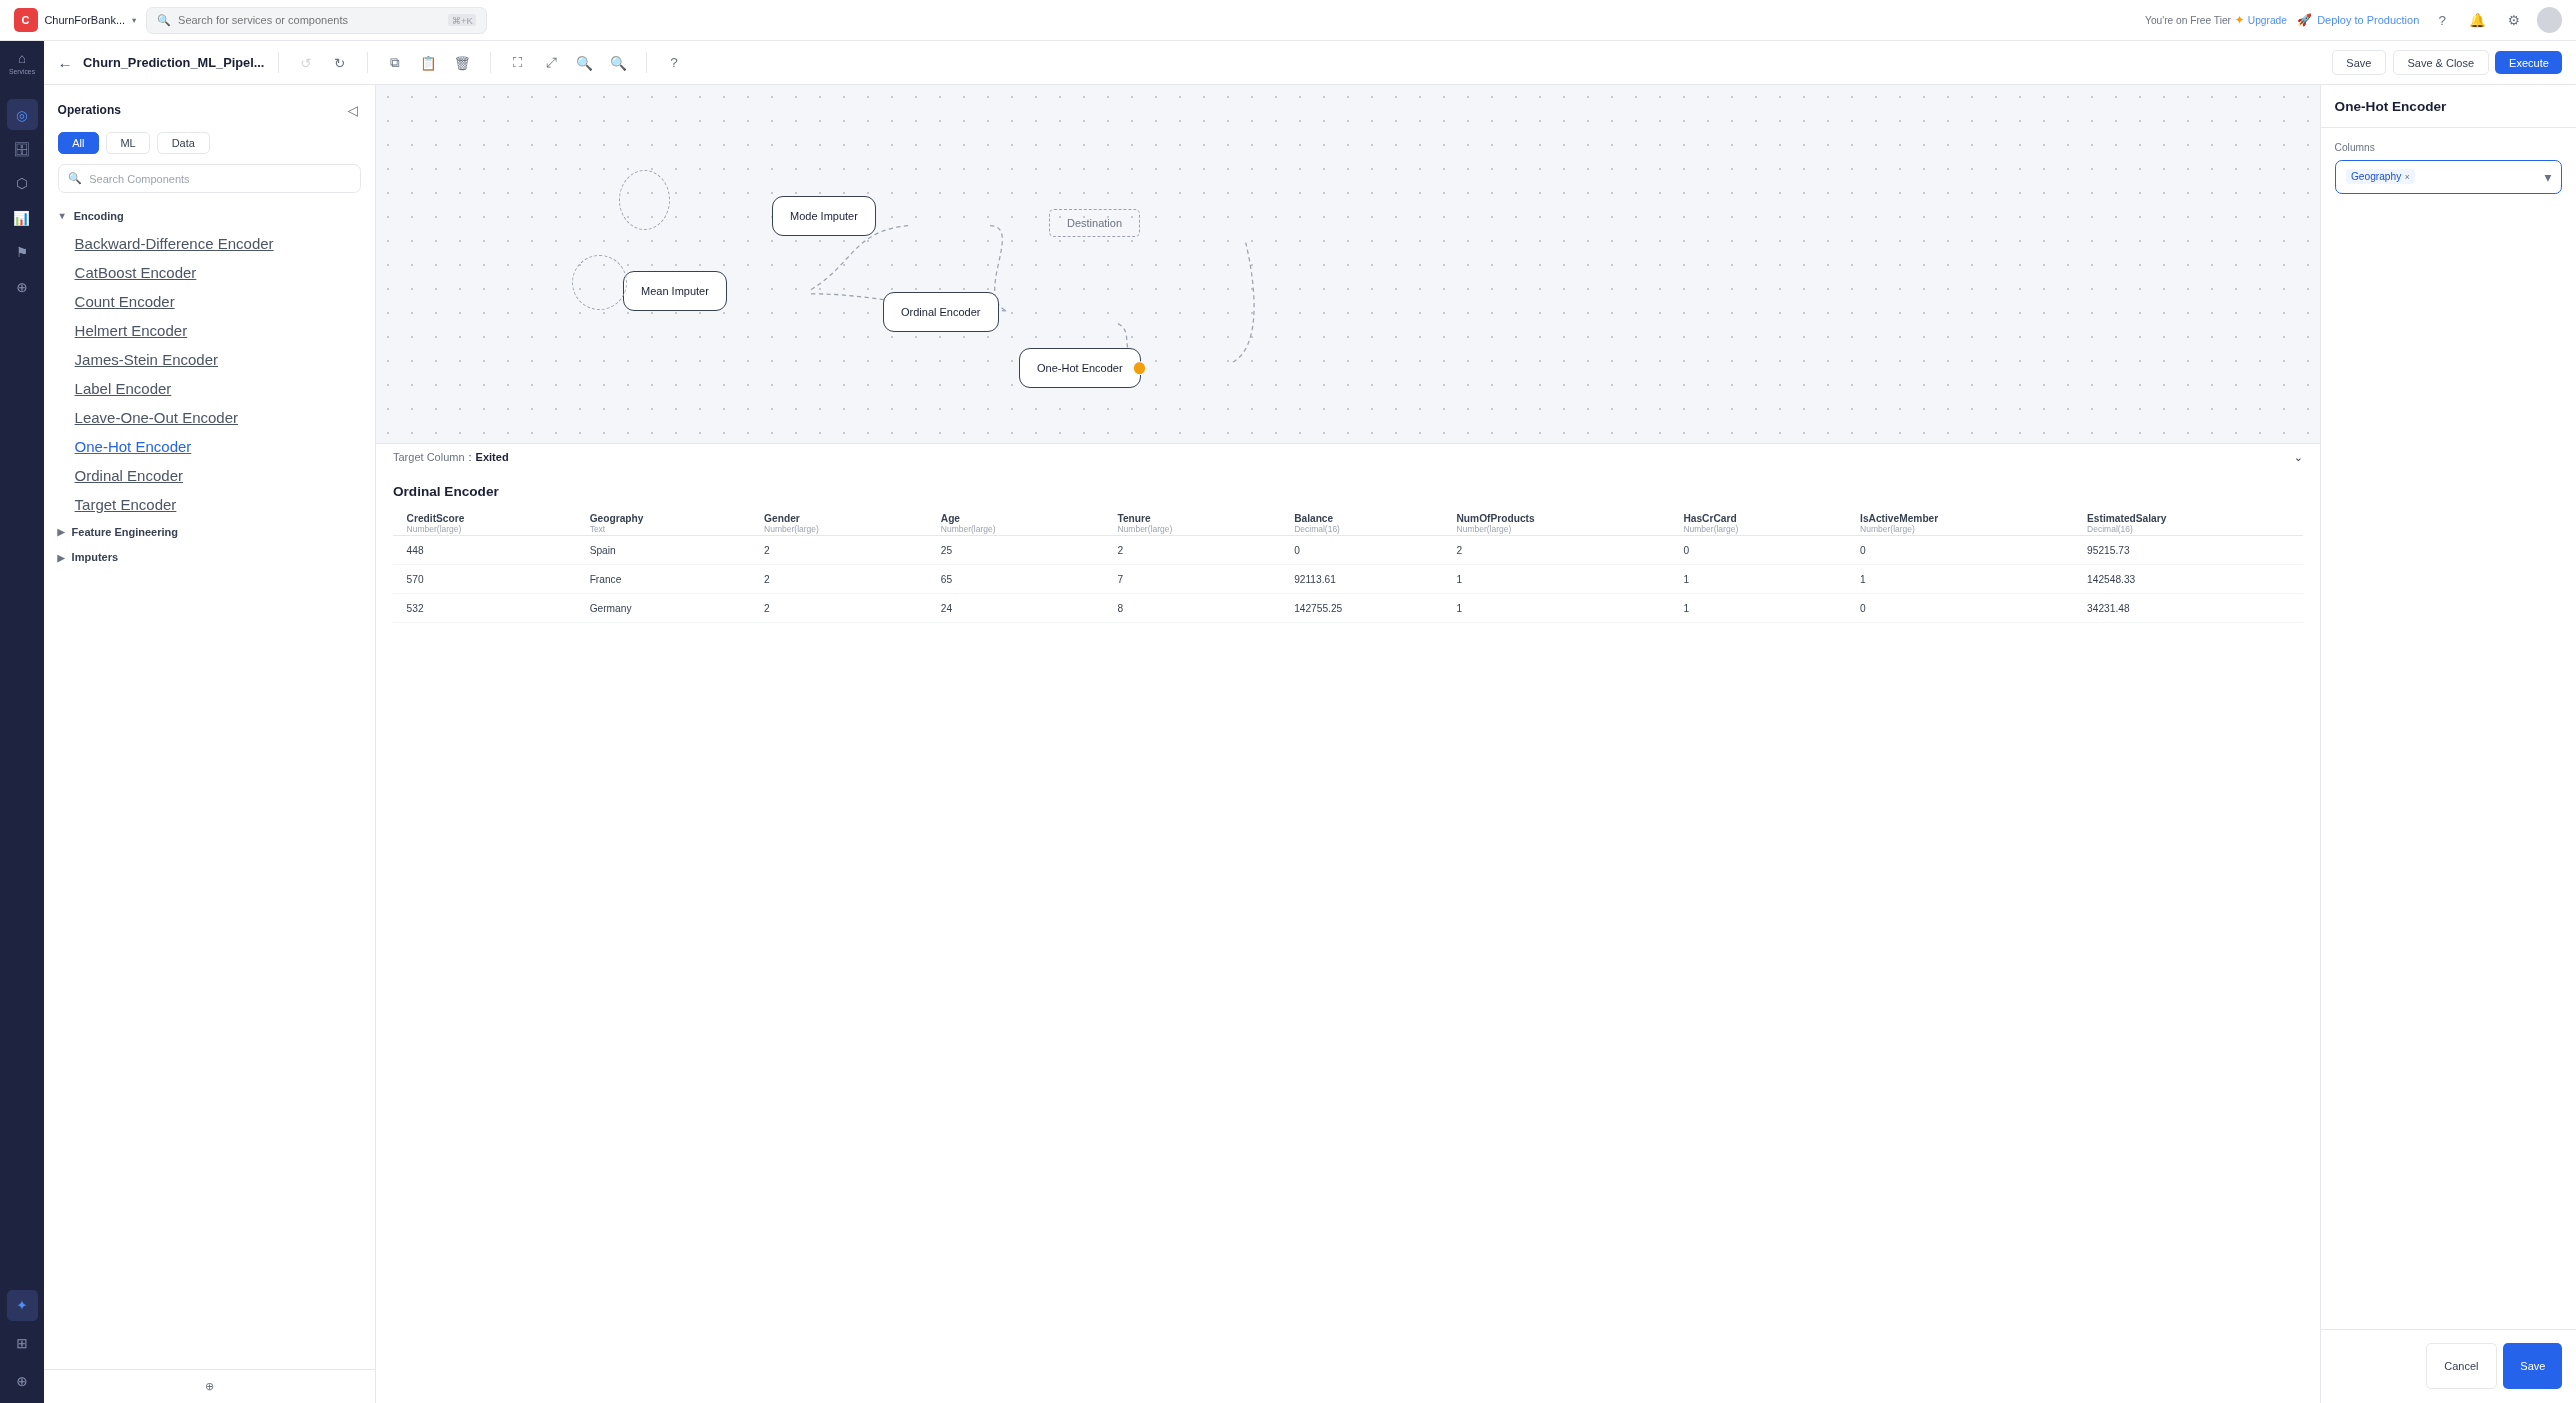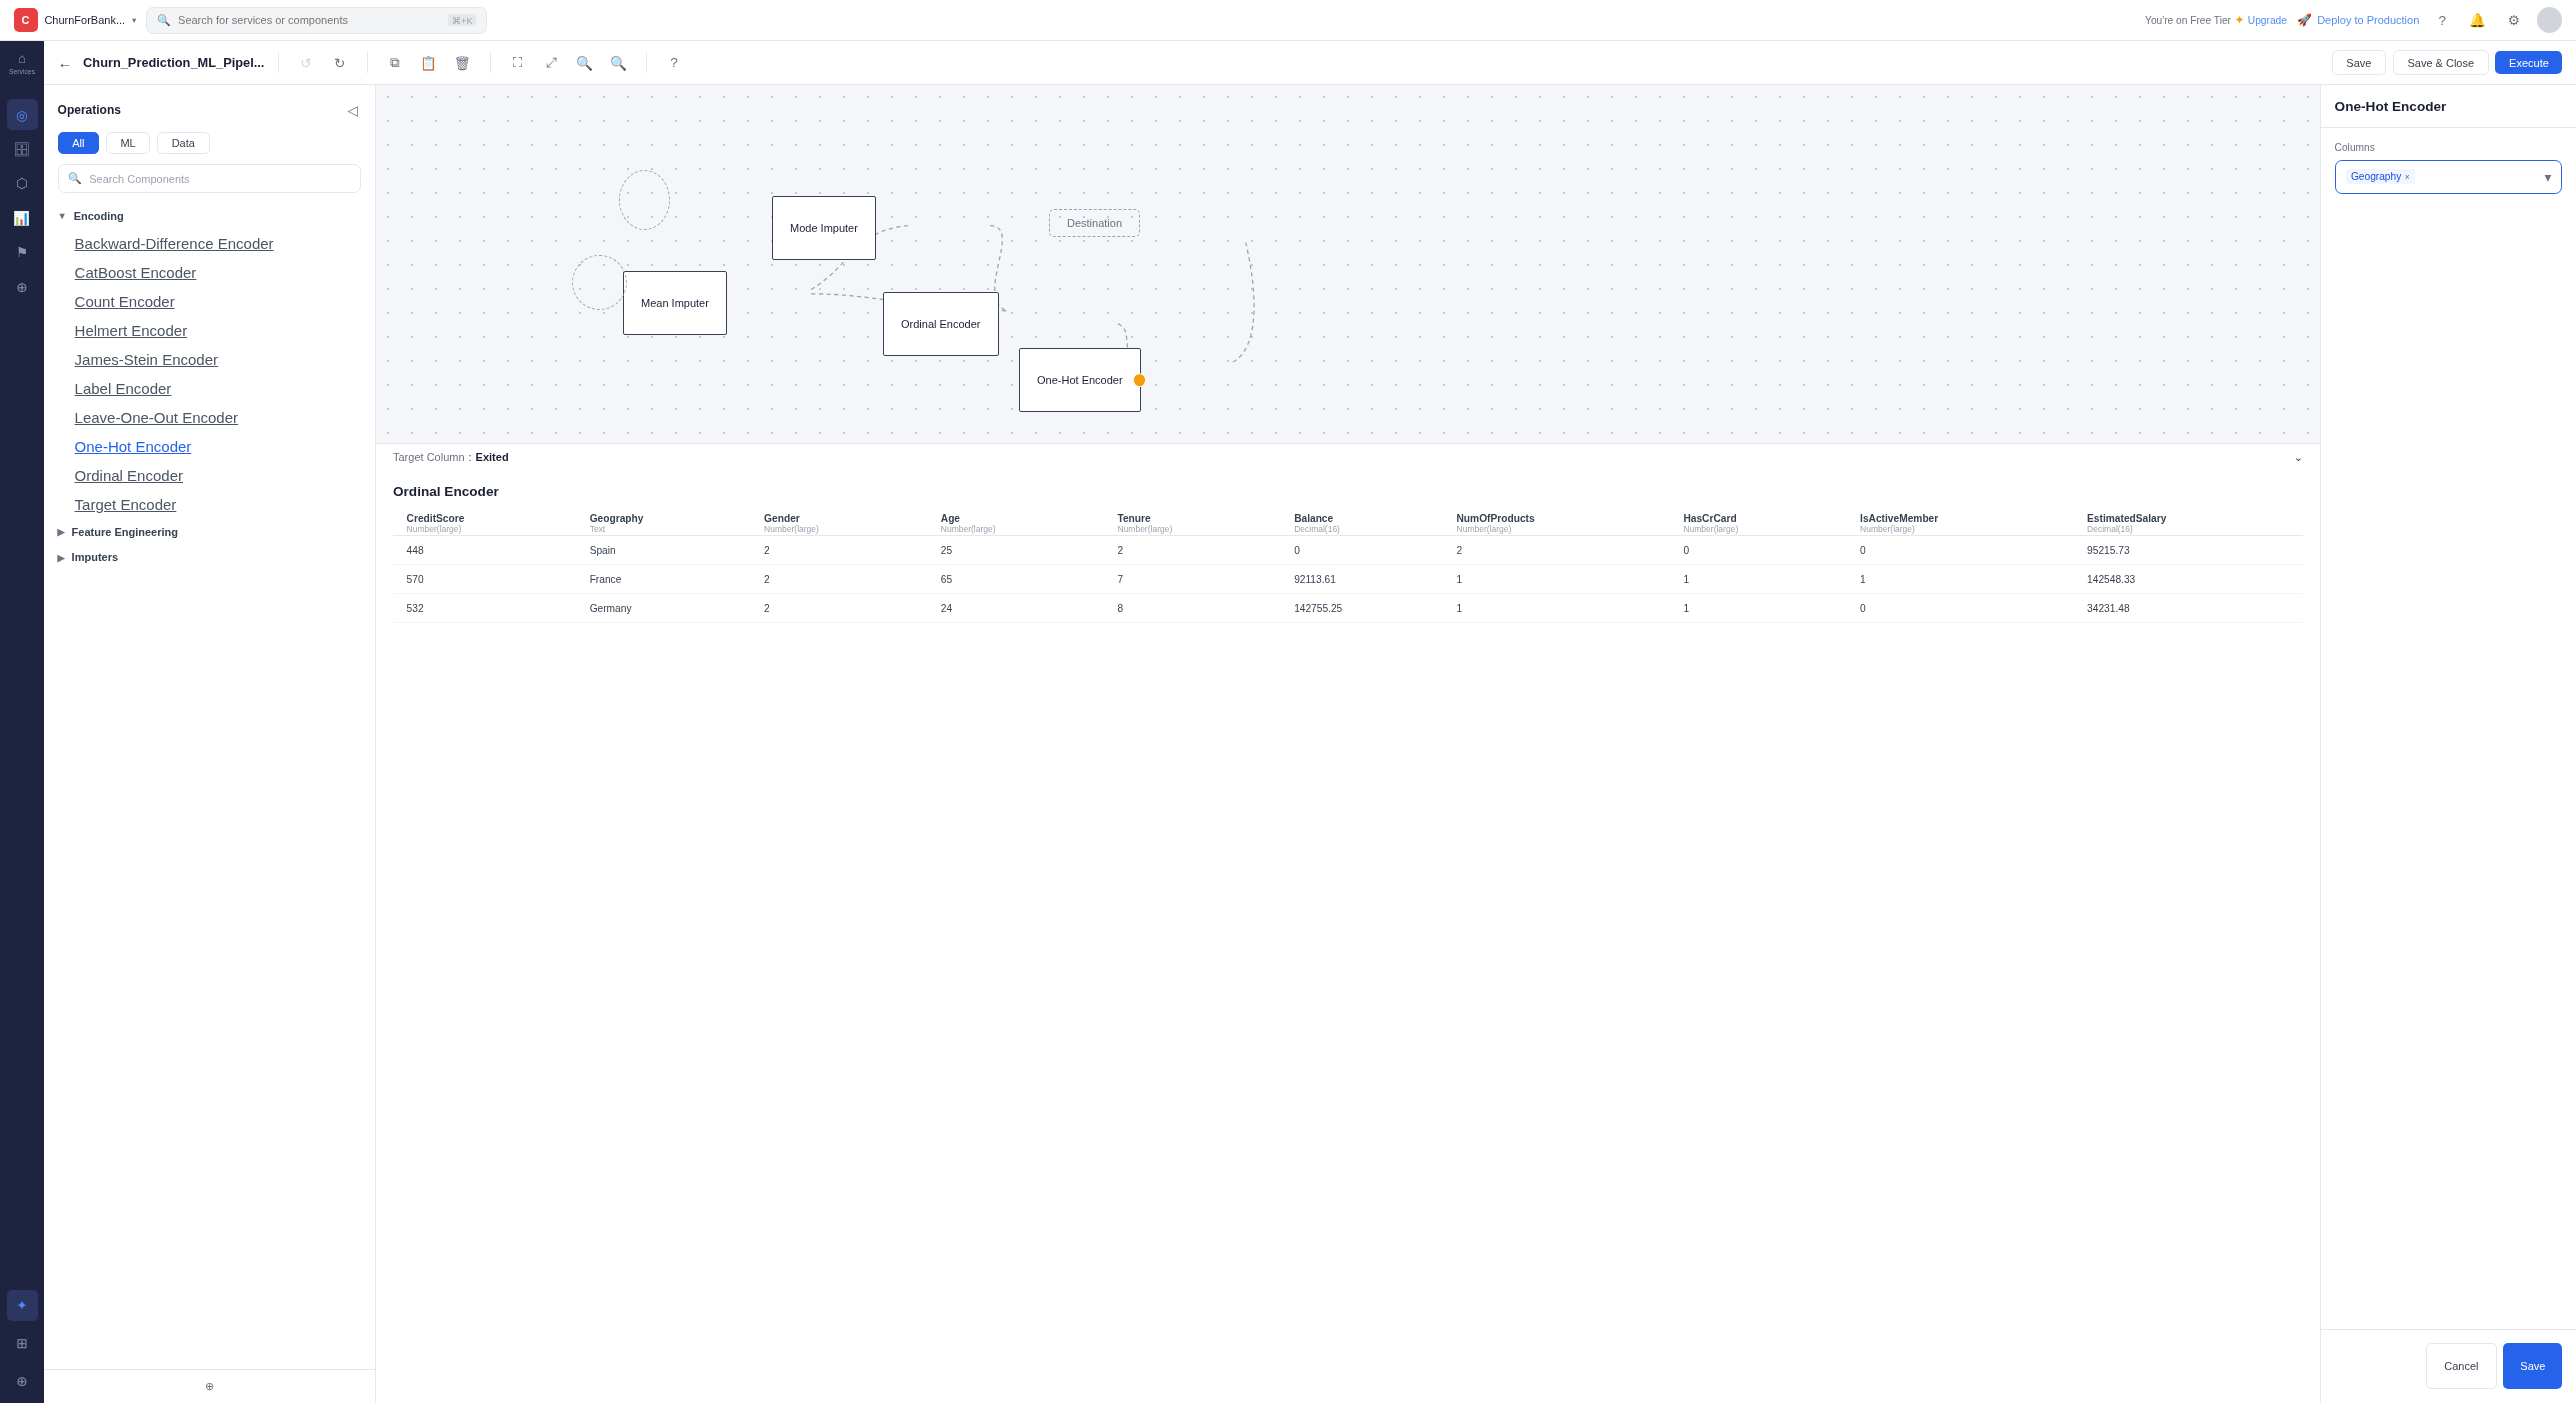--- a/index.html
+++ b/index.html
@@ -273,22 +273,22 @@
       background-image: radial-gradient(circle, #c8c8d0 0.9px, transparent 0.9px);
       background-size: 24px 24px;
       overflow: hidden;
     }
 
     
     .pipeline-node {
       position: absolute;
       background: #fff;
       border: 1.3px solid #374151;
-      border-radius: 2px;
-      padding: 25px 17px;
+      border-radius: 11px;
+      padding: 13px 17px;
       font-size: 11px;
       font-weight: 500;
       color: #1a1f36;
       white-space: nowrap;
       cursor: pointer;
       text-align: center;
     }
 
     .orange-dot {
       position: absolute;

